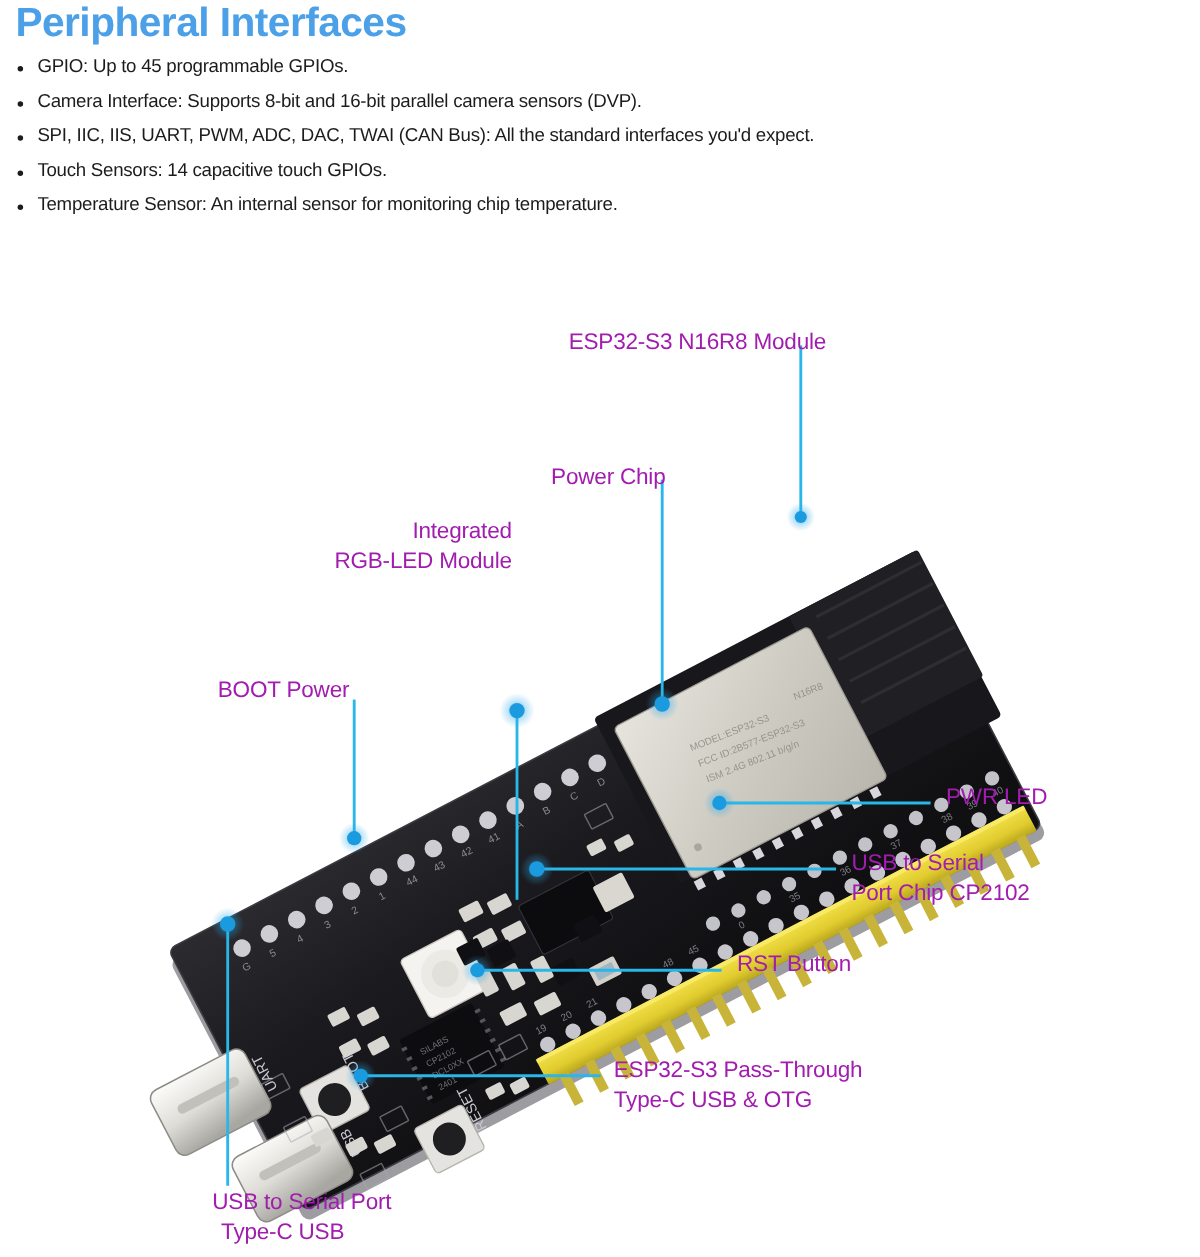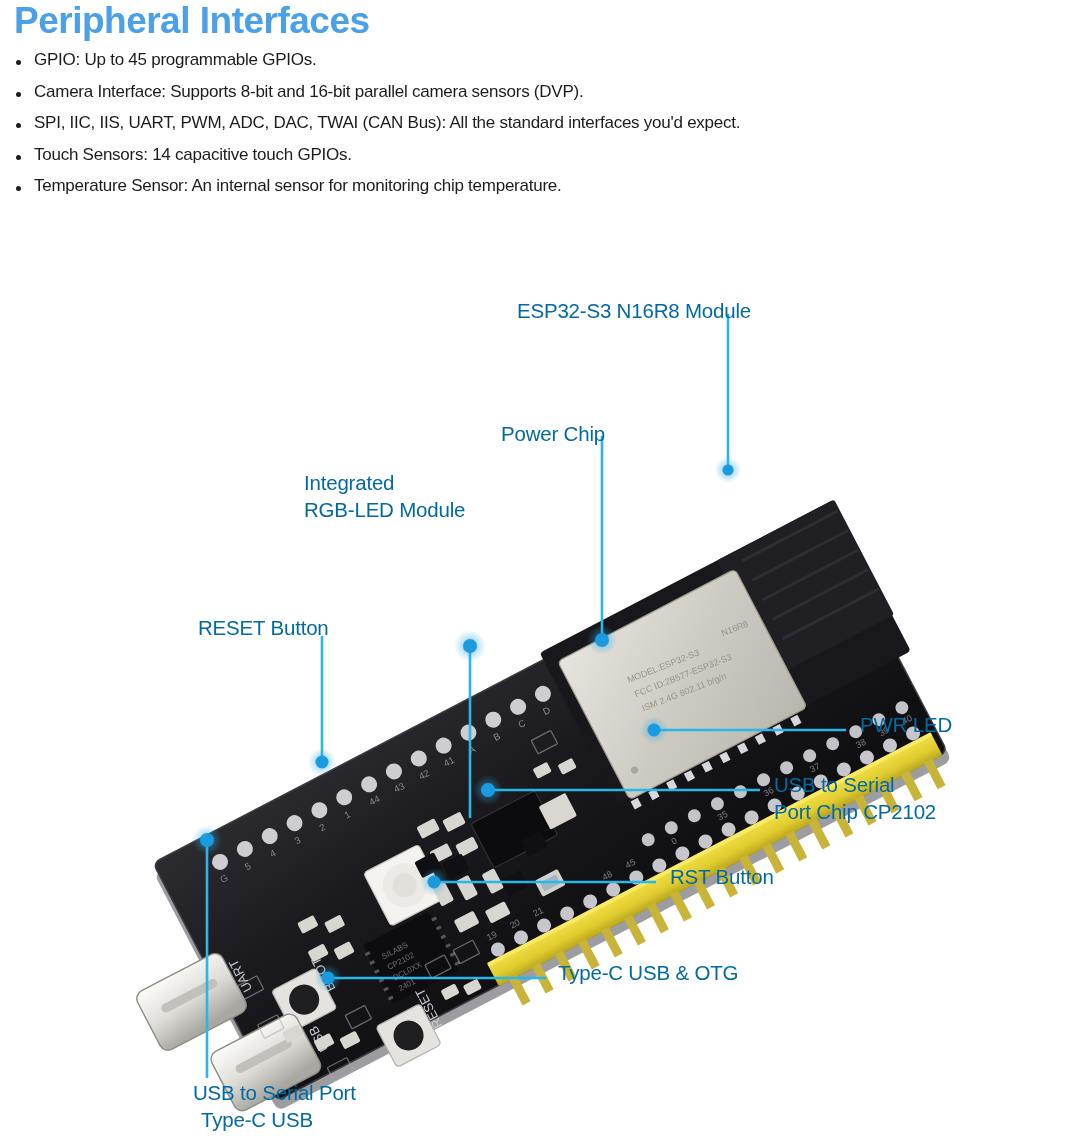--- a/index.html
+++ b/index.html
@@ -40,21 +40,21 @@
 
   
   #photo { position: absolute; left: 0; top: 278px; width: 1091px; height: 865px; }
 
   svg.layer { position: absolute; left: 0; top: 0; width: 1091px; height: 865px; overflow: visible; }
 
   
   .callout {
     position: absolute;
     font-size: 20.5px;
-    color: #0369a1;
+    color: #a21caf;
     line-height: 1.30;
     letter-spacing: -0.2px;
     white-space: nowrap;
   }
 
   .lead { stroke: #29b6e8; stroke-width: 2.6; fill: none; stroke-linecap: butt; }
   .dot-core  { fill: #1a9be0; }
 </style>
 </head>
 <body>
@@ -444,43 +444,44 @@
     </svg>
 
     <div class="callout" style="left:517px; top:20px;">
       <div>ESP32-S3 N16R8 Module</div>
     </div>
 
     <div class="callout" style="left:501px; top:143px;text-align:right;">
       <div>Power Chip</div>
     </div>
 
-    <div class="callout" style="left:304px; top:192px;">
+    <div class="callout" style="left:304px; top:192px;text-align:right;">
       <div>Integrated</div>
       <div>RGB-LED Module</div>
     </div>
 
     <div class="callout" style="left:198px; top:337px;">
-      <div>RESET Button</div>
+      <div>BOOT Power</div>
     </div>
 
     <div class="callout" style="left:860px; top:434px;">
       <div>PWR LED</div>
     </div>
 
     <div class="callout" style="left:774px; top:494px;">
       <div>USB to Serial</div>
       <div>Port Chip CP2102</div>
     </div>
 
     <div class="callout" style="left:670px; top:586px;">
       <div>RST Button</div>
     </div>
 
     <div class="callout" style="left:558px; top:682px;">
+      <div>ESP32-S3 Pass-Through</div>
       <div>Type-C USB &amp; OTG</div>
     </div>
 
     <div class="callout" style="left:193px; top:802px;">
       <div>USB to Serial Port</div>
       <div style="padding-left:8px;">Type-C USB</div>
     </div>
 
   </div>
 </div>

